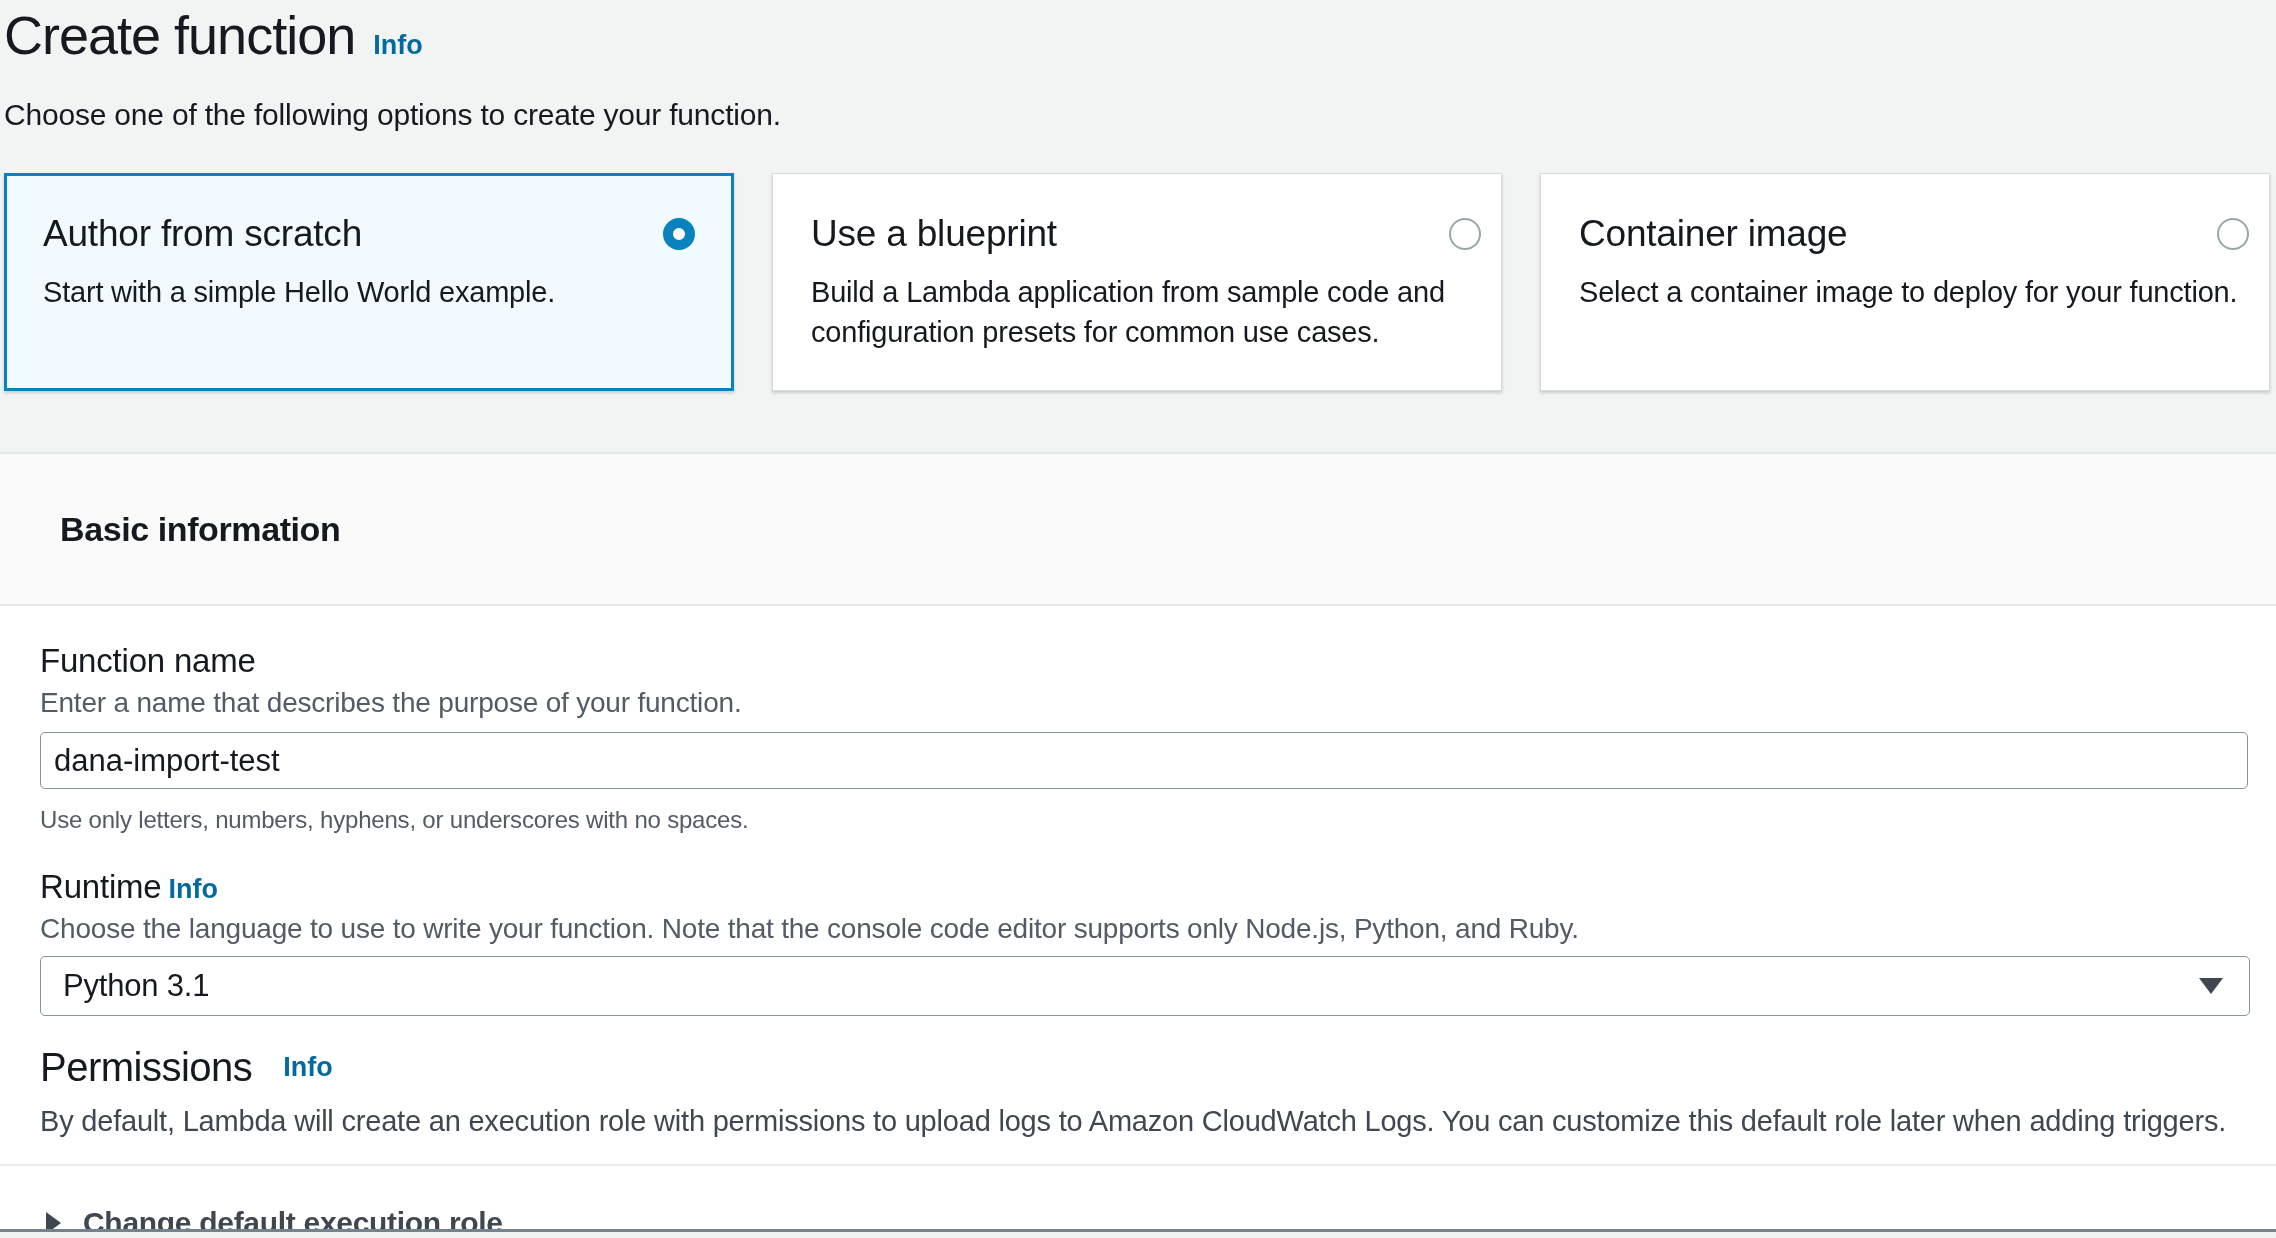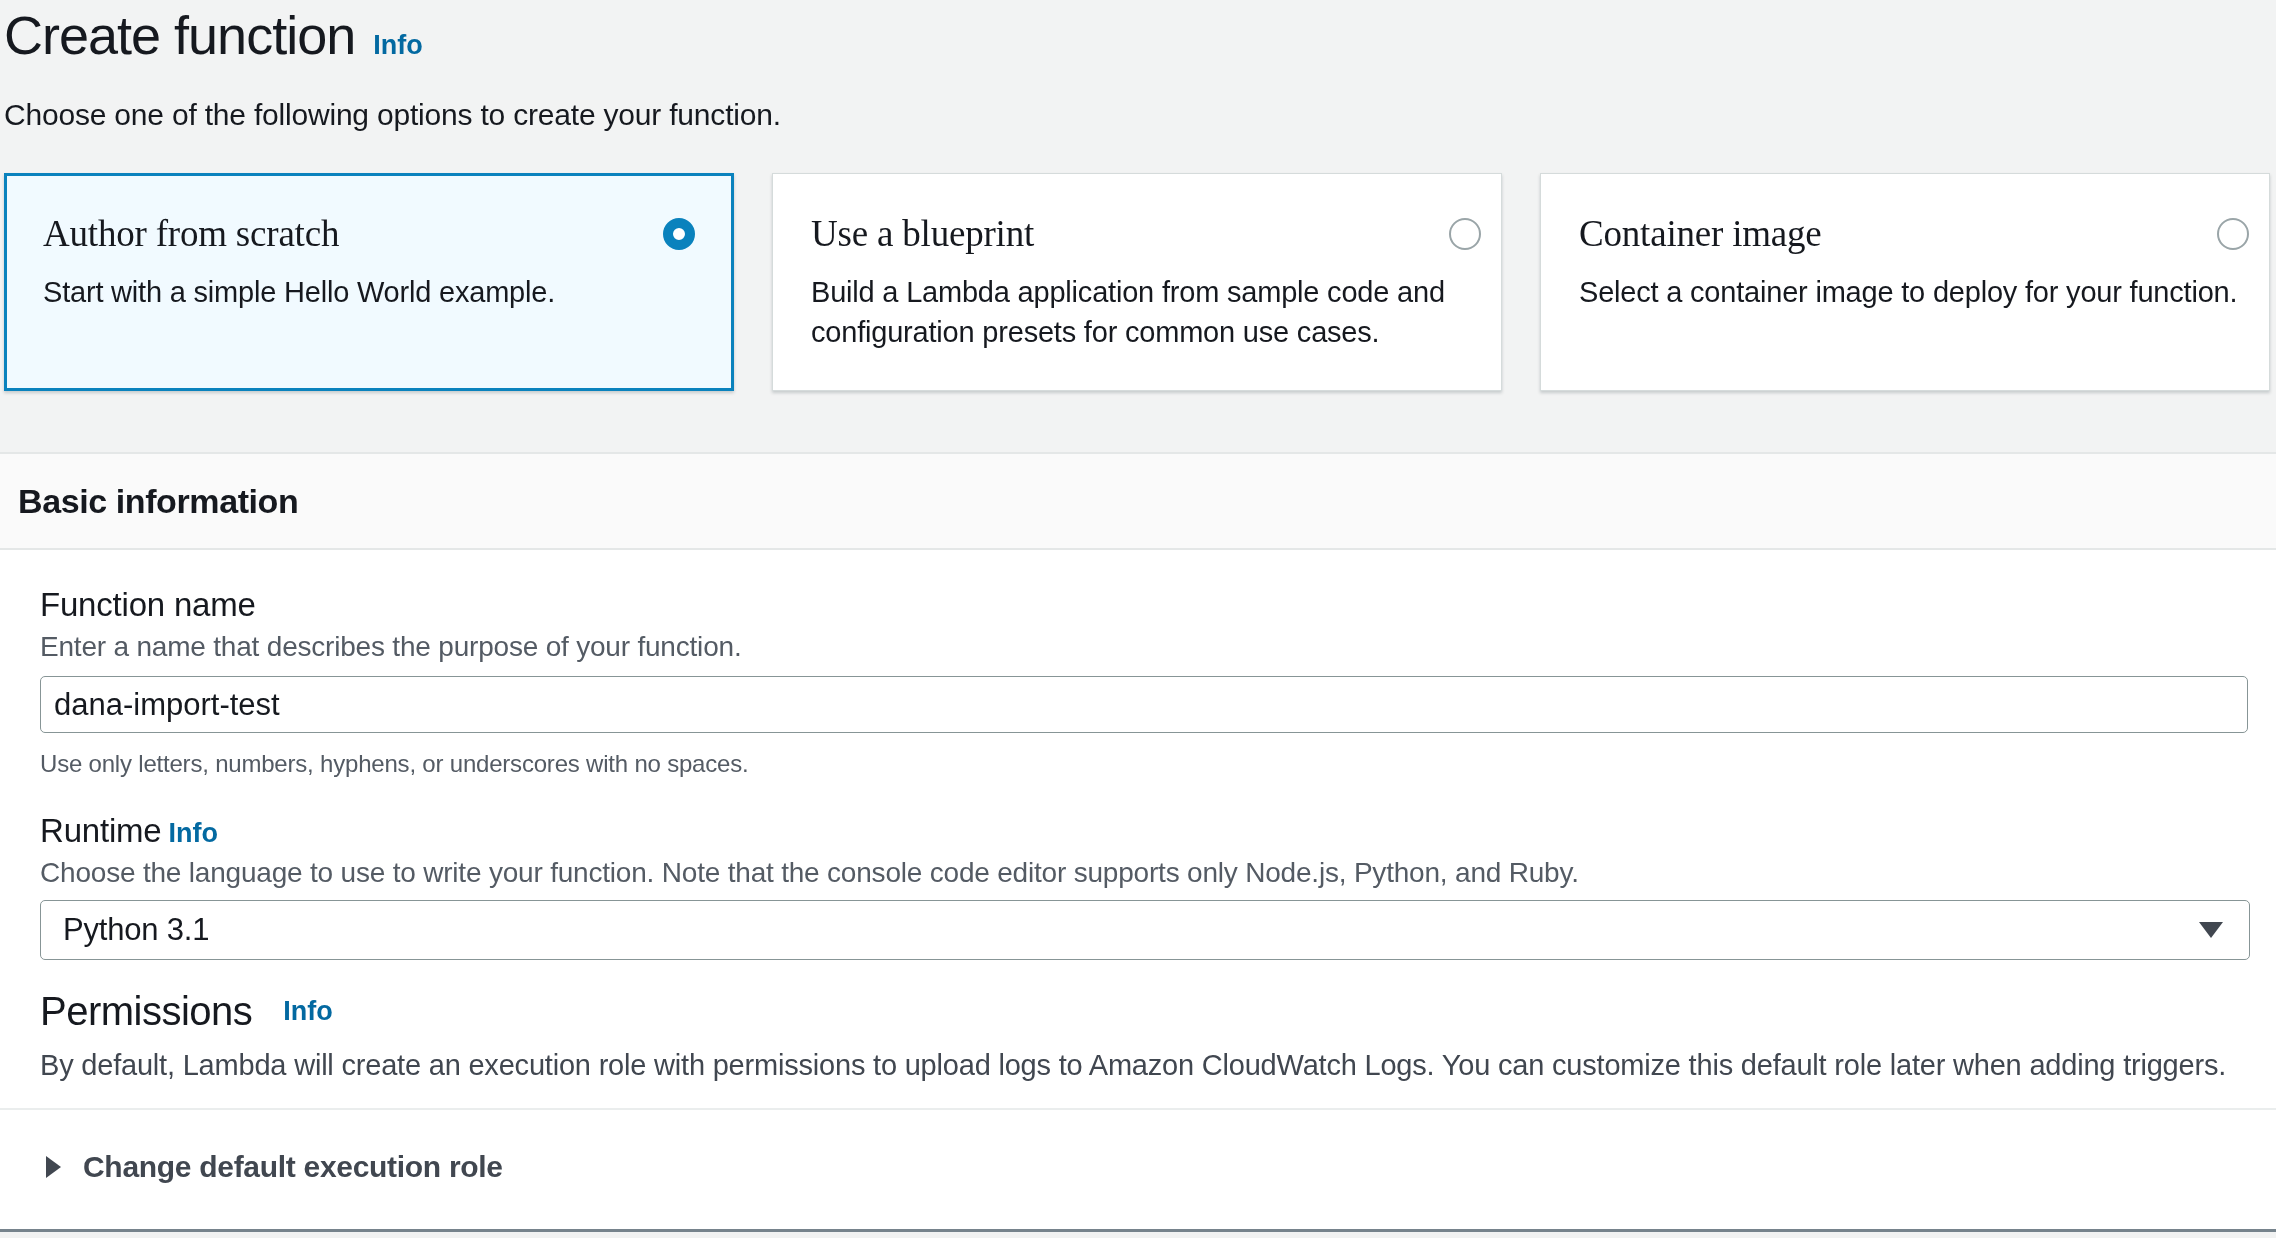--- a/index.html
+++ b/index.html
@@ -36,41 +36,41 @@
     box-shadow:0 2px 3px rgba(0,28,36,0.18);
     padding:38px 20px 0 38px;
     cursor:pointer;
   }
   .card.selected {
     background:#f1faff;
     border:3px solid #0a82bd;
     padding:36px 36px 0 36px;
   }
   .card-head { display:flex; align-items:center; justify-content:space-between; }
-  .card-title { font-size:37px; line-height:44px; font-weight:400;font-family:Liberation Serif, serif; }
+  .card-title { font-size:37px; line-height:44px; font-weight:400; }
   .card-desc { font-size:29px; line-height:40px; margin-top:16px; }
   .radio { flex:0 0 auto; border-radius:50%; }
   .radio.on {
     width:32px; height:32px;
     border:10px solid #0a82bd;
     background:#ffffff;
   }
   .radio.off {
     width:32px; height:32px;
     border:2px solid #9aa5a8;
     background:#ffffff;
   }
 
   
   .band {
     background:#fafafa;
-    height:96px;
+    height:152px;
     border-bottom:2px solid #e4e7e7;
     display:flex; align-items:center;
-    padding-left:18px;
+    padding-left:60px;
   }
   .band h2 { font-size:34px; font-weight:700; letter-spacing:-0.4px; }
 
   
   .form-section { background:#ffffff; padding:36px 28px 0 40px; }
   .field-label { font-size:33px; line-height:38px; font-weight:400; color:#16191f; }
   .field-desc { font-size:28px; line-height:34px; color:#545b64; margin-top:6px; }
   .text-input {
     display:block; width:2208px; height:57px;
     margin-top:12px;

